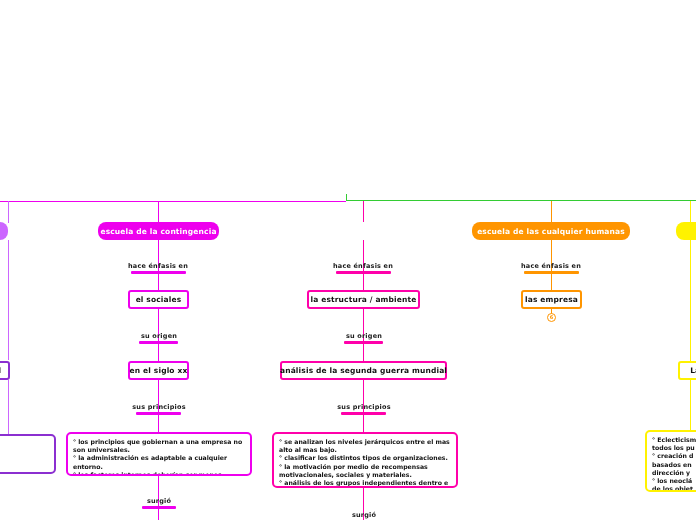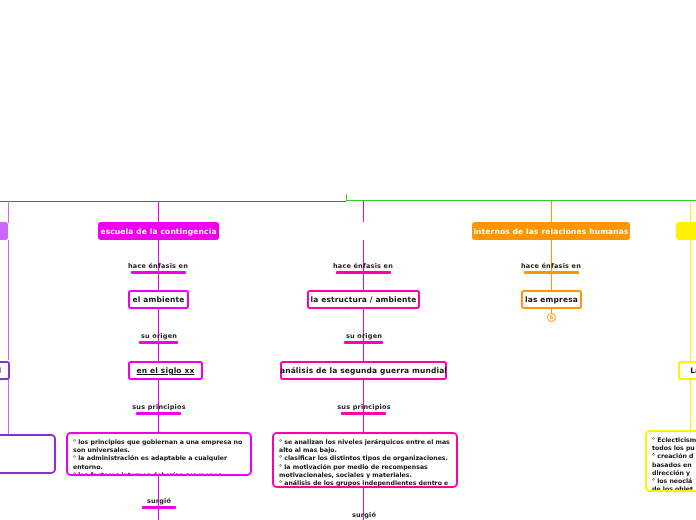--- a/index.html
+++ b/index.html
@@ -55,21 +55,21 @@
   .root {
     background: #6b3fa0;
     color: #ffffff;
     border-radius: 7px;
     font-size: 9.5px;
     padding: 0 14px;
     height: 26px;
   }
 
   .branch {
-    border-radius: 3px;
+    border-radius: 8px;
     color: #ffffff;
     font-size: 7.5px;
     height: 18px;
     padding: 0 10px;
     justify-content: center;
   }
   .branch.magenta  { background: #ee00ee; }
   .branch.pink     { background: #ff00aa; }
   .branch.orange   { background: #ff9500; }
   .branch.yellow   { background: #fff200; color:#1a1a1a; }
@@ -150,27 +150,27 @@
   </div>
 
   <div class="vline" style="left:158px; top:201px; height:21px; background:#ee00ee;"></div>
   <div class="node branch magenta" style="left:98px; top:222px; width:121px;">
     <span>escuela de la contingencia</span>
   </div>
   <div class="vline" style="left:158px; top:240px; height:50px; background:#ee00ee;"></div>
   <div class="conn-label" style="left:118px; top:262px; width:80px;">hace énfasis en</div>
   <div class="labelbar" style="left:131px; top:271px; width:55px; background:#ee00ee;"></div>
   <div class="node leaf magenta" style="left:128px; top:290px; width:61px;">
-    <span>el ambiente</span>
+    <span>el sociales</span>
   </div>
 
   <div class="vline" style="left:158px; top:309px; height:52px; background:#ee00ee;"></div>
   <div class="conn-label" style="left:133px; top:332px; width:52px;">su origen</div>
   <div class="labelbar" style="left:139px; top:341px; width:39px; background:#ee00ee;"></div>
-  <div class="node leaf magenta" style="left:128px; top:361px; width:75px;text-decoration:underline;">
+  <div class="node leaf magenta" style="left:128px; top:361px; width:61px;">
     <span>en el siglo xx</span>
   </div>
 
   <div class="vline" style="left:158px; top:380px; height:54px; background:#ee00ee;"></div>
   <div class="conn-label" style="left:131px; top:403px; width:56px;">sus principios</div>
   <div class="labelbar" style="left:136px; top:412px; width:45px; background:#ee00ee;"></div>
 
   <div class="notebox" style="left:66px; top:432px; width:186px; height:44px;">
     <div><span class="bul">°&nbsp;</span><span>los principios que gobiernan a una empresa no son universales.</span></div>
     <div><span class="bul">°&nbsp;</span><span>la administración es adaptable a cualquier entorno.</span></div>
@@ -205,21 +205,21 @@
     <div><span class="bul">°&nbsp;</span><span>clasificar los distintos tipos de organizaciones.</span></div>
     <div><span class="bul">°&nbsp;</span><span>la motivación por medio de recompensas motivacionales, sociales y materiales.</span></div>
     <div><span class="bul">°&nbsp;</span><span>análisis de los grupos independientes dentro e la empresa.</span></div>
   </div>
 
   <div class="vline" style="left:363px; top:488px; height:32px; background:#ff00aa;"></div>
   <div class="conn-label" style="left:343px; top:511px; width:42px;">surgió</div>
 
   <div class="vline" style="left:551px; top:201px; height:21px; background:#ff9500;"></div>
   <div class="node branch orange" style="left:472px; top:222px; width:158px;">
-    <span>internos de las relaciones humanas</span>
+    <span>escuela de las cualquier humanas</span>
   </div>
   <div class="vline" style="left:551px; top:240px; height:50px; background:#ff9500;"></div>
   <div class="conn-label" style="left:511px; top:262px; width:80px;">hace énfasis en</div>
   <div class="labelbar" style="left:524px; top:271px; width:55px; background:#ff9500;"></div>
   <div class="node leaf orange" style="left:521px; top:290px; width:61px;">
     <span>las empresa</span>
   </div>
   <div class="vline" style="left:551px; top:309px; height:5px; background:#ff9500;"></div>
   <div class="collapse-badge" style="left:547px; top:313px;">
     <span>6</span>

